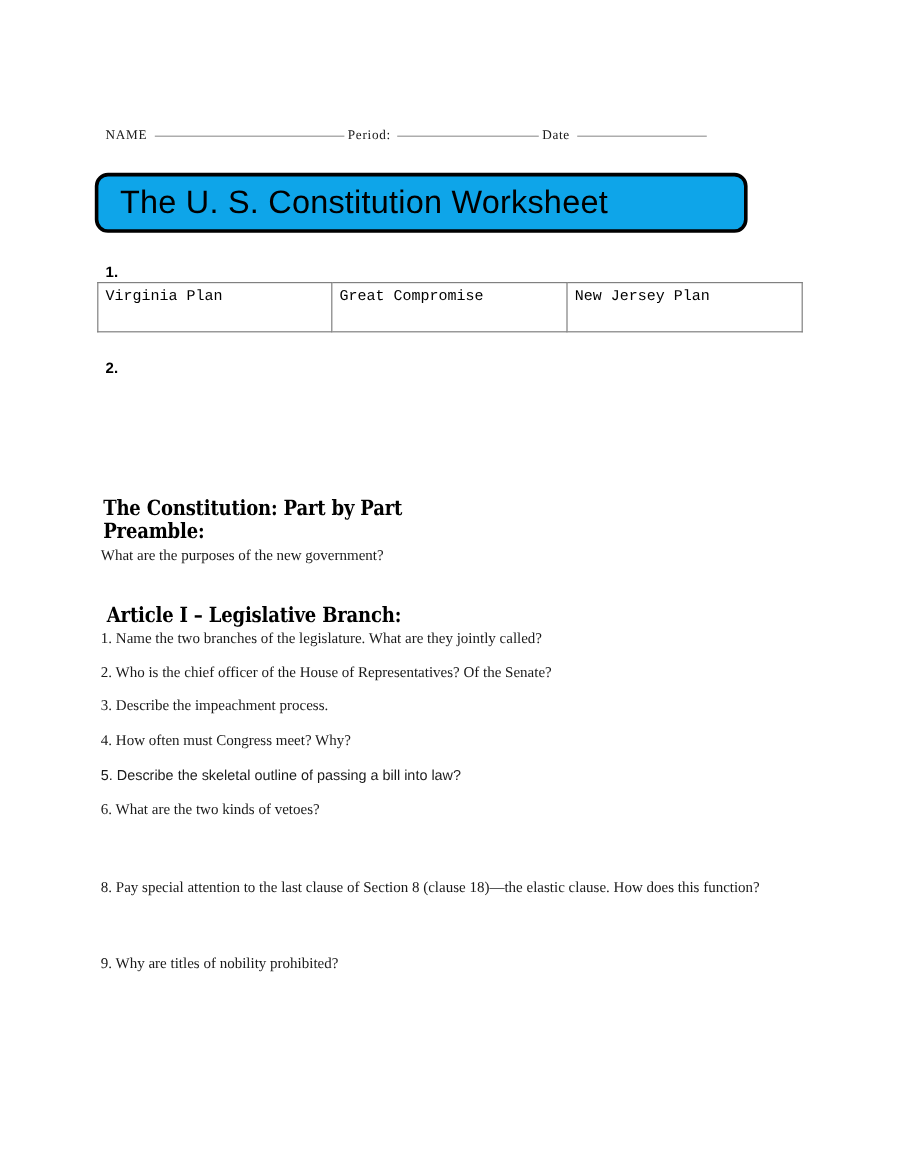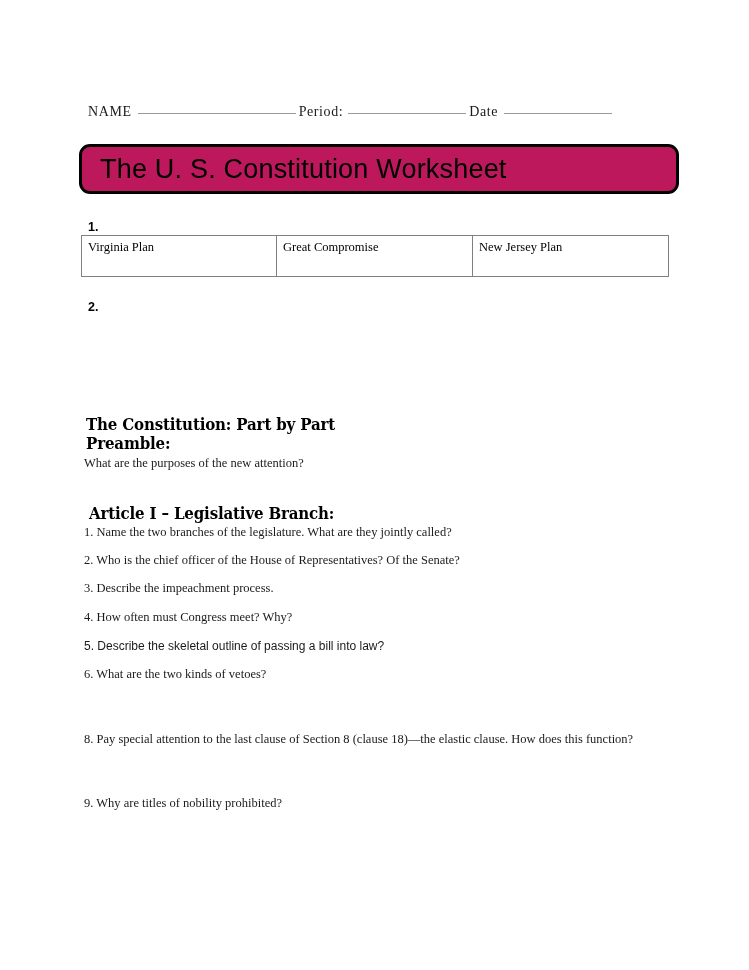--- a/index.html
+++ b/index.html
@@ -17,47 +17,47 @@
     color: #000000;
   }
 
   
   .name-line {
     position: absolute;
     left: 88px;
     top: 103px;
     width: 520px;
     font-family: "Liberation Serif", "DejaVu Serif", serif;
-    font-size: 14px;
+    font-size: 11px;
     color: #1a1a1a;
     white-space: nowrap;
     letter-spacing: 0.2px;
   }
   .name-line .lbl { letter-spacing: 0.6px; }
   .rule {
     display: inline-block;
     border-bottom: 1px solid #9a9a9a;
     vertical-align: 2px;
     height: 10px;
   }
   .rule.r-name   { width: 158px; margin: 0 3px 0 6px; }
   .rule.r-period { width: 118px; margin: 0 3px 0 5px; }
   .rule.r-date   { width: 108px; margin: 0 0 0 6px; }
 
   
   .title-box {
     position: absolute;
     left: 79px;
     top: 144px;
-    width: 600px;
+    width: 544px;
     height: 50px;
     box-sizing: border-box;
     border: 3px solid #000000;
     border-radius: 11px;
-    background: #be185d;
+    background: #0ea5e9;
     text-align: center;
   }
   .title-text {
     position: absolute;
     left: 18px;
     top: 50%;
     transform: translateY(-50%);
     font-family: "Liberation Sans", "DejaVu Sans", sans-serif;
     font-size: 27px;
     font-weight: 400;
@@ -85,21 +85,21 @@
     border-collapse: collapse;
     table-layout: fixed;
   }
   .wtable.t1 { top: 235px; }
   .wtable.t2 { top: 331px; }
   .wtable td {
     border: 1px solid #808080;
     height: 36px;
     vertical-align: top;
     padding: 4px 0 0 6px;
-    font-family: Liberation Serif, serif;
+    font-family: Liberation Mono, monospace;
     font-size: 12.5px;
     color: #000000;
     background: #ffffff;
   }
   .wtable col.c1 { width: 195px; }
   .wtable col.c2 { width: 196px; }
   .wtable col.c3 { width: 196px; }
 
   
   .sec-head {
@@ -162,21 +162,21 @@
         <td>Great Compromise</td>
         <td>New Jersey Plan</td>
       </tr>
     </tbody>
   </table>
 
   <div class="tbl-label n2">2.</div>
 
   <div class="sec-head h-part">The Constitution: Part by Part</div>
   <div class="sec-head h-preamble">Preamble:</div>
-  <div class="sec-body preamble-q">What are the purposes of the new attention?</div>
+  <div class="sec-body preamble-q">What are the purposes of the new government?</div>
 
   <div class="sec-head h-article">Article I – Legislative Branch:</div>
 
   <div class="q serif" style="top:525px;">1. Name the two branches of the legislature. What are they jointly called?</div>
   <div class="q serif" style="top:553px;">2. Who is the chief officer of the House of Representatives?   Of the Senate?</div>
   <div class="q serif" style="top:581px;">3. Describe the impeachment process.</div>
   <div class="q serif" style="top:610px;">4. How often must Congress meet? Why?</div>
   <div class="q sans" style="top:639px;">5. Describe the skeletal outline of passing a bill into law?</div>
   <div class="q serif" style="top:667px;">6. What are the two kinds of vetoes?</div>
   <div class="q serif" style="top:704px;margin-top:28px;">8. Pay special attention to the last clause of Section 8 (clause 18)—the elastic clause. How does this function?</div>

